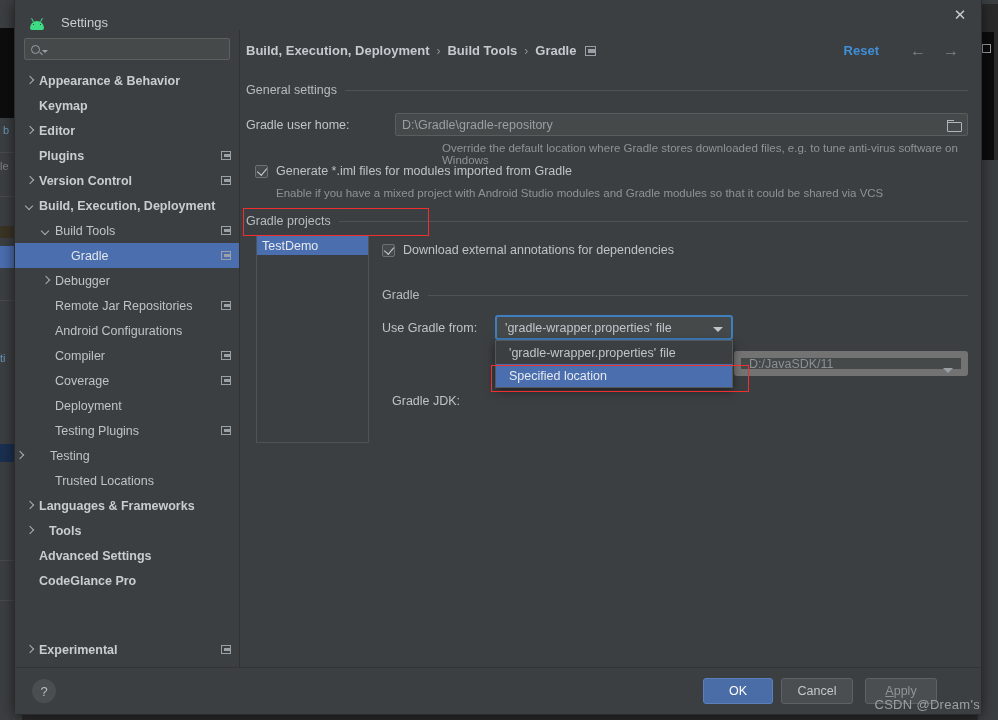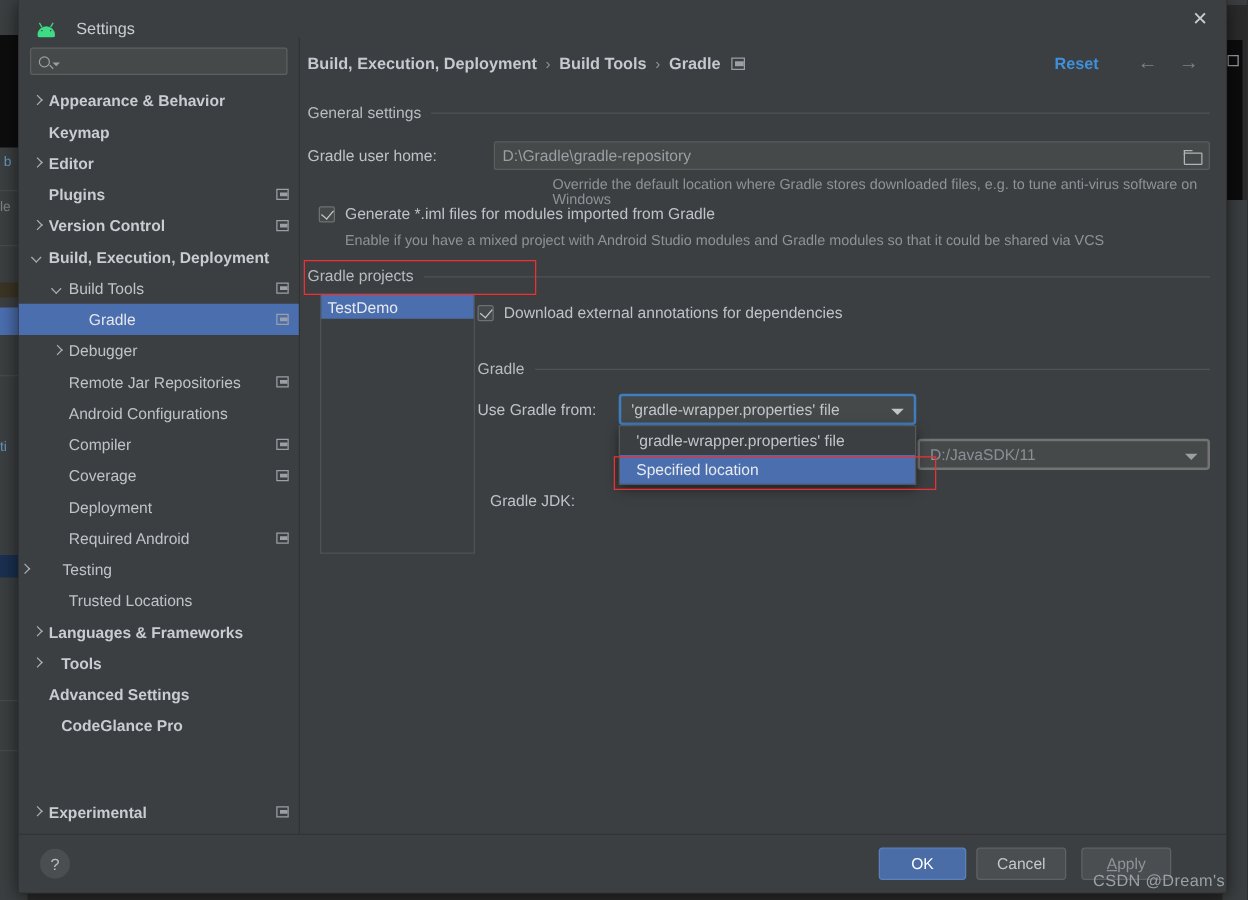--- a/index.html
+++ b/index.html
@@ -188,21 +188,21 @@
     position:absolute; background:#3c3f41; border:1px solid #4f5355;
   }
   .proj-item {
     height:19px; display:flex; align-items:center; padding-left:5px;
     font-size:12.5px; color:#c7ccd1;
   }
   .proj-item.sel { background:#4b6eaf; color:#e6eaee; }
 
   .combo {
     position:absolute; height:25px; background:#45494a;
-    border:2px solid #737373; border-radius:3px;
+    border:7px solid #737373; border-radius:3px;
     display:flex; align-items:center; padding:0 24px 0 8px;
     font-size:12.5px; color:#c0c5ca; white-space:nowrap;
   }
   .combo.focused { border:2px solid #3f7fbf; }
   .combo.disabled { color:#8b9096; }
   .combo .car {
     position:absolute; right:8px; top:10px;
     width:0;height:0;border-left:5px solid transparent;border-right:5px solid transparent;
     border-top:5px solid #c0c5ca;
   }
@@ -359,21 +359,21 @@
               <span class="arrow"></span>
               <span class="tlabel">Coverage</span>
               <span class="proj-badge"></span>
             </div>
             <div class="tnode" style="padding-left: 26px;">
               <span class="arrow"></span>
               <span class="tlabel">Deployment</span>
             </div>
             <div class="tnode" style="padding-left: 26px;">
               <span class="arrow"></span>
-              <span class="tlabel">Required Android</span>
+              <span class="tlabel">Testing Plugins</span>
               <span class="proj-badge"></span>
             </div>
             <div class="tnode" style=" gap: 21px;">
               <span class="arrow right"></span>
               <span class="tlabel">Testing</span>
             </div>
             <div class="tnode" style="padding-left: 26px;">
               <span class="arrow"></span>
               <span class="tlabel">Trusted Locations</span>
             </div>
@@ -382,21 +382,21 @@
               <span class="tlabel bold">Languages &amp; Frameworks</span>
             </div>
             <div class="tnode" style="padding-left: 10px; gap: 10px;">
               <span class="arrow right"></span>
               <span class="tlabel bold">Tools</span>
             </div>
             <div class="tnode" style="padding-left: 10px;">
               <span class="arrow"></span>
               <span class="tlabel bold">Advanced Settings</span>
             </div>
-            <div class="tnode" style="padding-left: 0; gap: 20px;">
+            <div class="tnode" style="padding-left: 10px;">
               <span class="arrow"></span>
               <span class="tlabel bold">CodeGlance Pro</span>
             </div>
             <div class="tnode" style="padding-left: 10px; margin-top: 44px;">
               <span class="arrow right"></span>
               <span class="tlabel bold">Experimental</span>
               <span class="proj-badge"></span>
             </div>
           </div>
       </div>
@@ -431,21 +431,21 @@
           <span class="cbx checked"></span>
           <span class="cbx-label">Generate *.iml files for modules imported from Gradle</span>
         </div>
         <div class="hint" style="left:36px; top:157px;">Enable if you have a mixed project with Android Studio modules and Gradle modules so that it could be shared via VCS</div>
 
         <div class="sec-head" style="left:6px; top:184px; width:722px;">
           <span>Gradle projects</span>
           <span class="sec-line"></span>
         </div>
 
-        <div class="proj-list" style="left:16px; top:205px; width:124px; height:208px;">
+        <div class="proj-list" style="left:16px; top:205px; width:113px; height:208px;">
           <div class="proj-item sel">TestDemo</div>
         </div>
 
         <div class="cbx-row" style="left:142px; top:213px;">
           <span class="cbx checked"></span>
           <span class="cbx-label">Download external annotations for dependencies</span>
         </div>
 
         <div class="sec-head" style="left:142px; top:258px; width:586px;">
           <span>Gradle</span>

